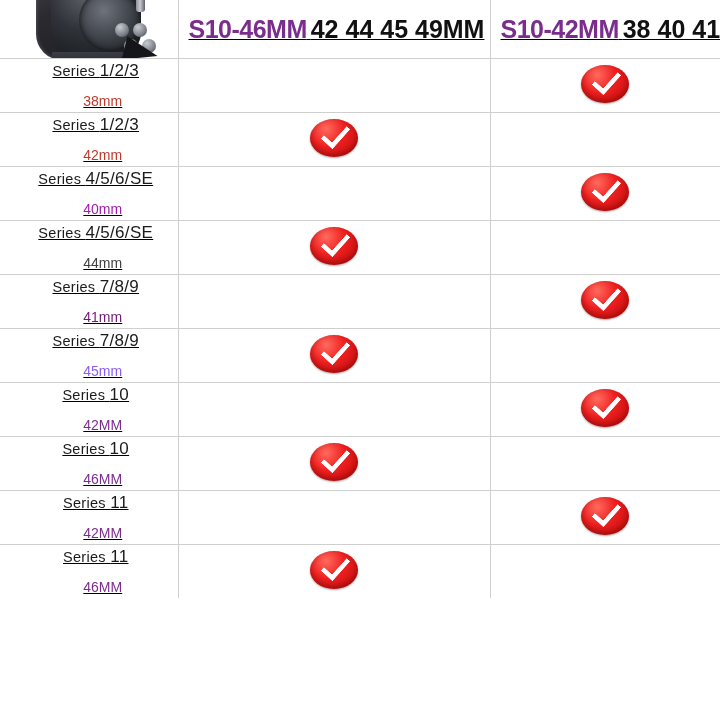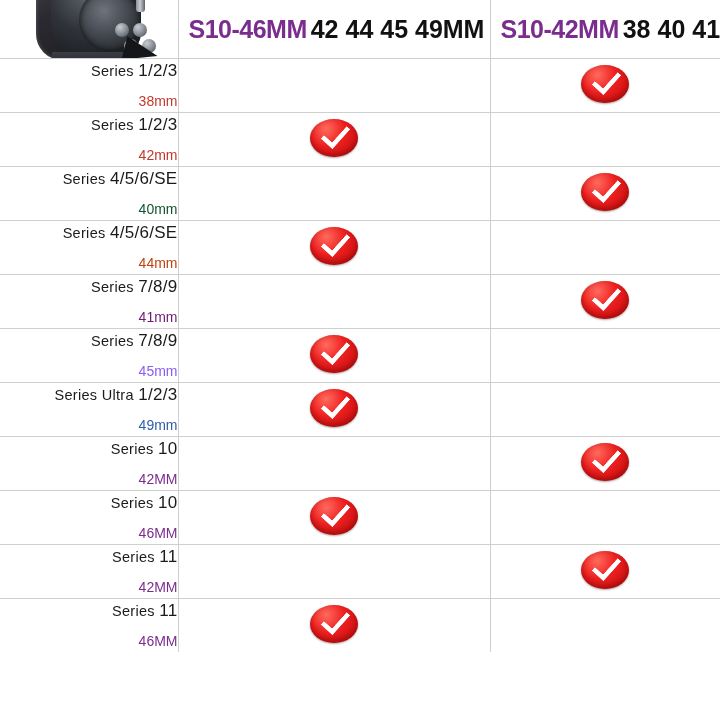--- a/index.html
+++ b/index.html
@@ -16,20 +16,21 @@
     position: relative;
     width: 720px;
     height: 720px;
     box-sizing: border-box;
   }
 
   table.compat {
     width: 720px;
     border-collapse: collapse;
     table-layout: fixed;
+    text-decoration: underline;
   }
 
   table.compat col.c-model { width: 178px; }
   table.compat col.c-col1  { width: 312px; }
   table.compat col.c-col2  { width: 230px; }
 
   
   thead th {
     padding: 0;
     margin: 0;
@@ -155,21 +156,21 @@
   tbody td {
     border: 1px solid #cfcfcf;
     height: 53px;
     padding: 0;
     vertical-align: middle;
     background: #fff;
   }
   tbody td.model {
     border-left: none;
     padding-left: 14px;
-    text-align: right;
+    text-align: center;
   }
   tbody td.mark { text-align: center; }
   tbody td.mark.last { border-right: none; }
   tbody tr:last-child td { border-bottom: none; }
 
   .model-name {
     display: block;
     font-size: 14.5px;
     color: #1b1b1b;
     letter-spacing: 0.3px;
@@ -270,53 +271,45 @@
           <td class="model">
             <span class="model-name"><span>Series </span><span class="big">1/2/3</span></span>
             <span class="model-size" style="color:#c0392b">42mm</span>
           </td>
           <td class="mark"><span class="check"><span class="disc"></span><span class="tick"></span></span></td>
           <td class="mark last"></td>
         </tr>
         <tr>
           <td class="model">
             <span class="model-name"><span>Series </span><span class="big">4/5/6/SE</span></span>
-            <span class="model-size" style="color:#14532d">40mm</span>
+            <span class="model-size" style="color:#a21caf">40mm</span>
           </td>
           <td class="mark"></td>
           <td class="mark last"><span class="check"><span class="disc"></span><span class="tick"></span></span></td>
         </tr>
         <tr>
           <td class="model">
             <span class="model-name"><span>Series </span><span class="big">4/5/6/SE</span></span>
-            <span class="model-size" style="color:#c2410c">44mm</span>
+            <span class="model-size" style="color:#404040">44mm</span>
           </td>
           <td class="mark"><span class="check"><span class="disc"></span><span class="tick"></span></span></td>
           <td class="mark last"></td>
         </tr>
         <tr>
           <td class="model">
             <span class="model-name"><span>Series </span><span class="big">7/8/9</span></span>
             <span class="model-size" style="color:#701a75">41mm</span>
           </td>
           <td class="mark"></td>
           <td class="mark last"><span class="check"><span class="disc"></span><span class="tick"></span></span></td>
         </tr>
         <tr>
           <td class="model">
             <span class="model-name"><span>Series </span><span class="big">7/8/9</span></span>
             <span class="model-size" style="color:#8b5cf6">45mm</span>
-          </td>
-          <td class="mark"><span class="check"><span class="disc"></span><span class="tick"></span></span></td>
-          <td class="mark last"></td>
-        </tr>
-        <tr>
-          <td class="model">
-            <span class="model-name"><span>Series Ultra </span><span class="big">1/2/3</span></span>
-            <span class="model-size" style="color:#2f5fa8">49mm</span>
           </td>
           <td class="mark"><span class="check"><span class="disc"></span><span class="tick"></span></span></td>
           <td class="mark last"></td>
         </tr>
         <tr>
           <td class="model">
             <span class="model-name"><span>Series </span><span class="big">10</span></span>
             <span class="model-size" style="color:#7b2d8e">42MM</span>
           </td>
           <td class="mark"></td>

